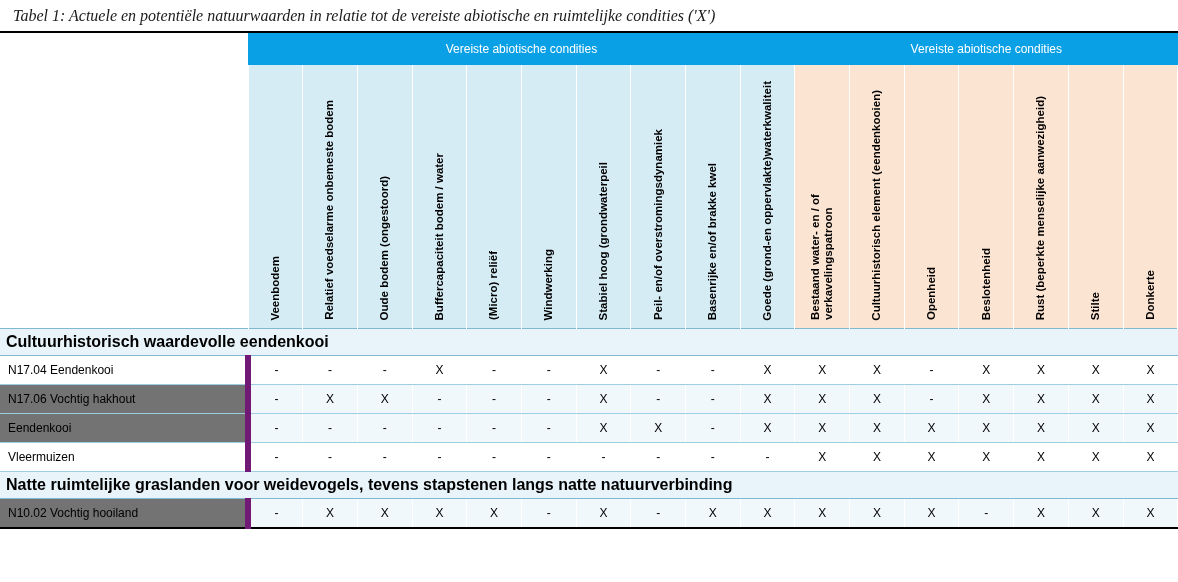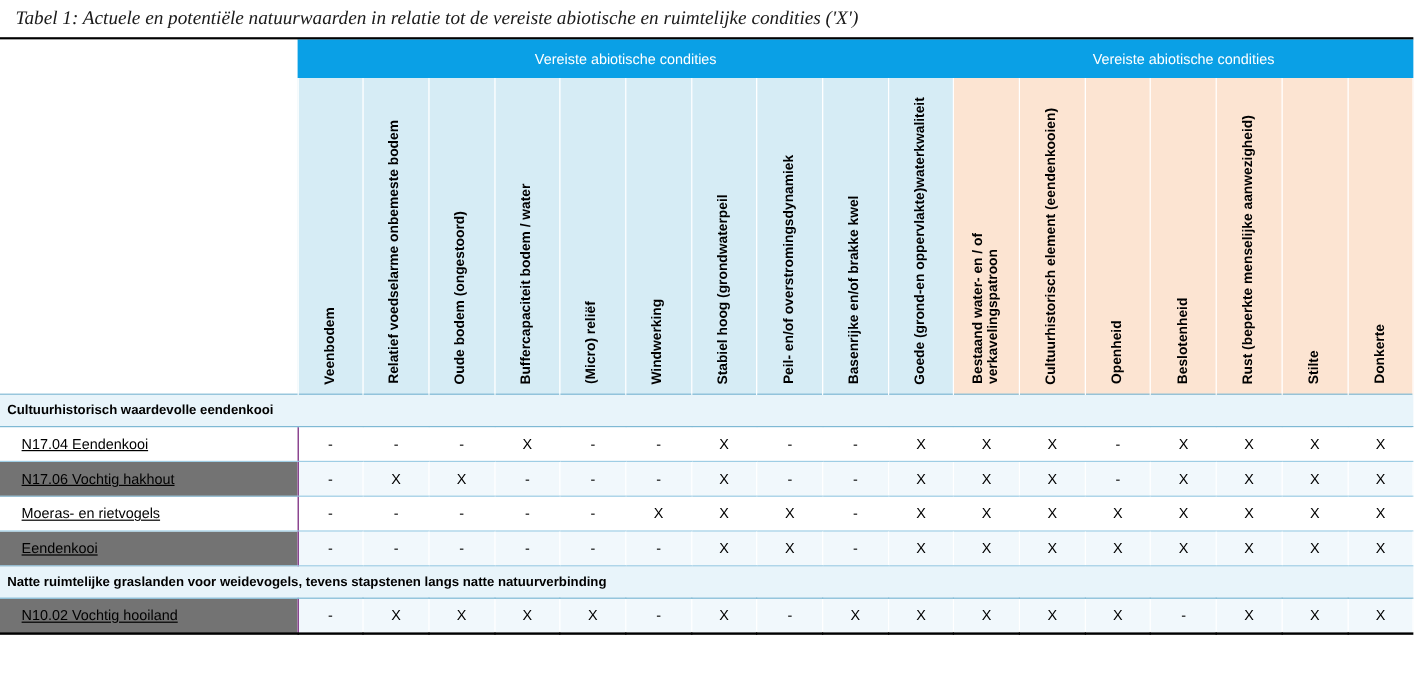--- a/index.html
+++ b/index.html
@@ -74,38 +74,37 @@
     line-height: 1.15;
     max-height: 240px;
     text-align: left;
     margin: 0 auto;
     font-weight: bold;
   }
   
   tr.section td {
     background: #e8f4fa;
     font-weight: bold;
-    font-size: 11px;
+    font-size: 16px;
     height: 24px;
     padding-left: 6px;
     border-top: 1px solid #7fb9d4;
     border-bottom: 1px solid #7fb9d4;
   }
   
   tr.datarow td {
     height: 26px;
     border-bottom: 1px solid #9ecde4;
     text-align: center;
     font-size: 12px;
   }
   tr.datarow td.label {
     text-align: left;
-    padding-left: 18px;
-    border-right: 1px solid #701a75;
-    text-decoration: underline;
+    padding-left: 8px;
+    border-right: 6px solid #701a75;
   }
   tr.datarow.alt td {
     background: #737373;
   }
   tr.datarow td.cell-abio,
   tr.datarow td.cell-ruim {
     border-left: 1px solid #ffffff;
     border-right: 1px solid #ffffff;
   }
   tr.datarow td.cell-abio { background: #ffffff; }
@@ -228,60 +227,60 @@
           <td class="cell-abio">-</td>
           <td class="cell-abio">X</td>
           <td class="cell-ruim">X</td>
           <td class="cell-ruim">X</td>
           <td class="cell-ruim">-</td>
           <td class="cell-ruim">X</td>
           <td class="cell-ruim">X</td>
           <td class="cell-ruim">X</td>
           <td class="cell-ruim">X</td>
         </tr>
-        <tr class="datarow">
-          <td class="label">Moeras- en rietvogels</td>
-          <td class="cell-abio">-</td>
-          <td class="cell-abio">-</td>
-          <td class="cell-abio">-</td>
-          <td class="cell-abio">-</td>
-          <td class="cell-abio">-</td>
-          <td class="cell-abio">X</td>
-          <td class="cell-abio">X</td>
-          <td class="cell-abio">X</td>
-          <td class="cell-abio">-</td>
-          <td class="cell-abio">X</td>
-          <td class="cell-ruim">X</td>
-          <td class="cell-ruim">X</td>
-          <td class="cell-ruim">X</td>
-          <td class="cell-ruim">X</td>
-          <td class="cell-ruim">X</td>
-          <td class="cell-ruim">X</td>
-          <td class="cell-ruim">X</td>
-        </tr>
         <tr class="datarow alt">
           <td class="label">Eendenkooi</td>
           <td class="cell-abio">-</td>
           <td class="cell-abio">-</td>
           <td class="cell-abio">-</td>
           <td class="cell-abio">-</td>
           <td class="cell-abio">-</td>
           <td class="cell-abio">-</td>
           <td class="cell-abio">X</td>
           <td class="cell-abio">X</td>
           <td class="cell-abio">-</td>
           <td class="cell-abio">X</td>
           <td class="cell-ruim">X</td>
           <td class="cell-ruim">X</td>
           <td class="cell-ruim">X</td>
           <td class="cell-ruim">X</td>
           <td class="cell-ruim">X</td>
           <td class="cell-ruim">X</td>
           <td class="cell-ruim">X</td>
         </tr>
+        <tr class="datarow">
+          <td class="label">Vleermuizen</td>
+          <td class="cell-abio">-</td>
+          <td class="cell-abio">-</td>
+          <td class="cell-abio">-</td>
+          <td class="cell-abio">-</td>
+          <td class="cell-abio">-</td>
+          <td class="cell-abio">-</td>
+          <td class="cell-abio">-</td>
+          <td class="cell-abio">-</td>
+          <td class="cell-abio">-</td>
+          <td class="cell-abio">-</td>
+          <td class="cell-ruim">X</td>
+          <td class="cell-ruim">X</td>
+          <td class="cell-ruim">X</td>
+          <td class="cell-ruim">X</td>
+          <td class="cell-ruim">X</td>
+          <td class="cell-ruim">X</td>
+          <td class="cell-ruim">X</td>
+        </tr>
         <tr class="section">
           <td colspan="18">Natte ruimtelijke graslanden voor weidevogels, tevens stapstenen langs natte natuurverbinding</td>
         </tr>
         <tr class="datarow alt rule-bottom">
           <td class="label">N10.02 Vochtig hooiland</td>
           <td class="cell-abio">-</td>
           <td class="cell-abio">X</td>
           <td class="cell-abio">X</td>
           <td class="cell-abio">X</td>
           <td class="cell-abio">X</td>

